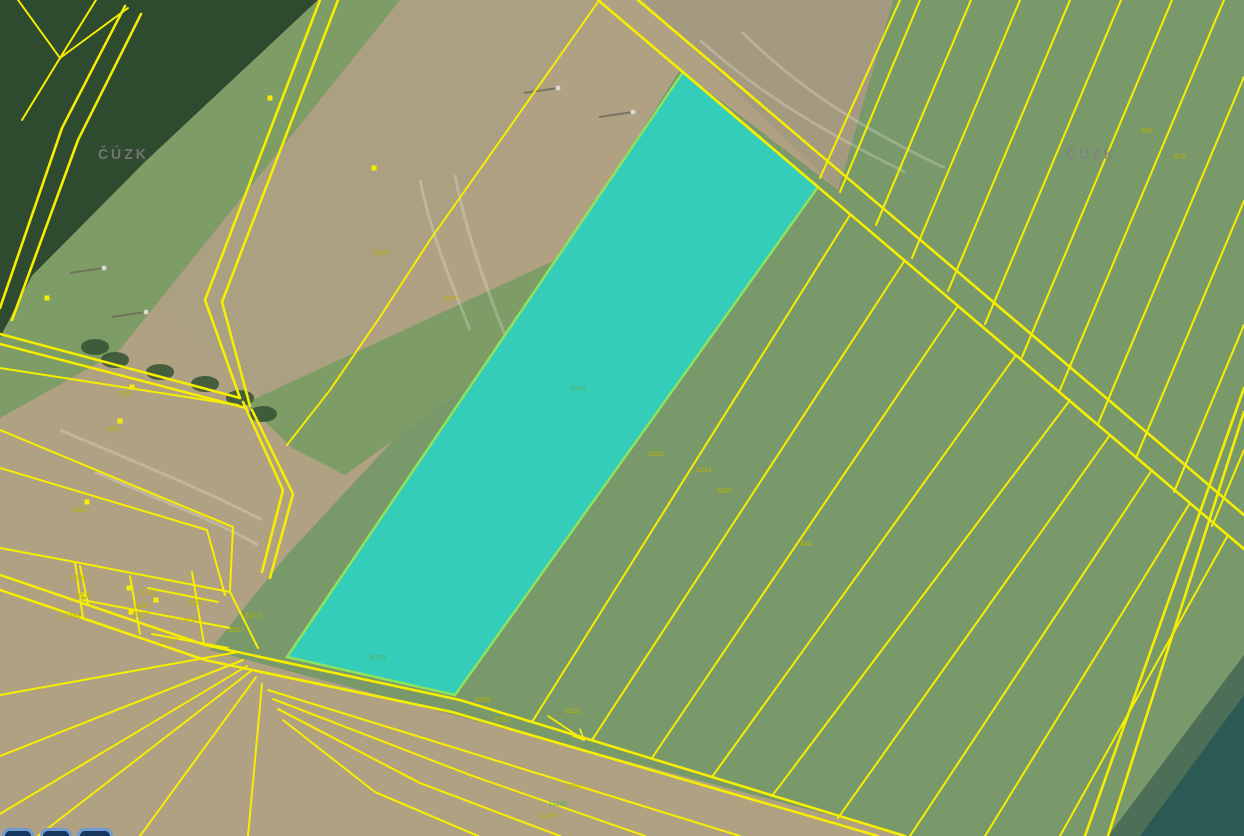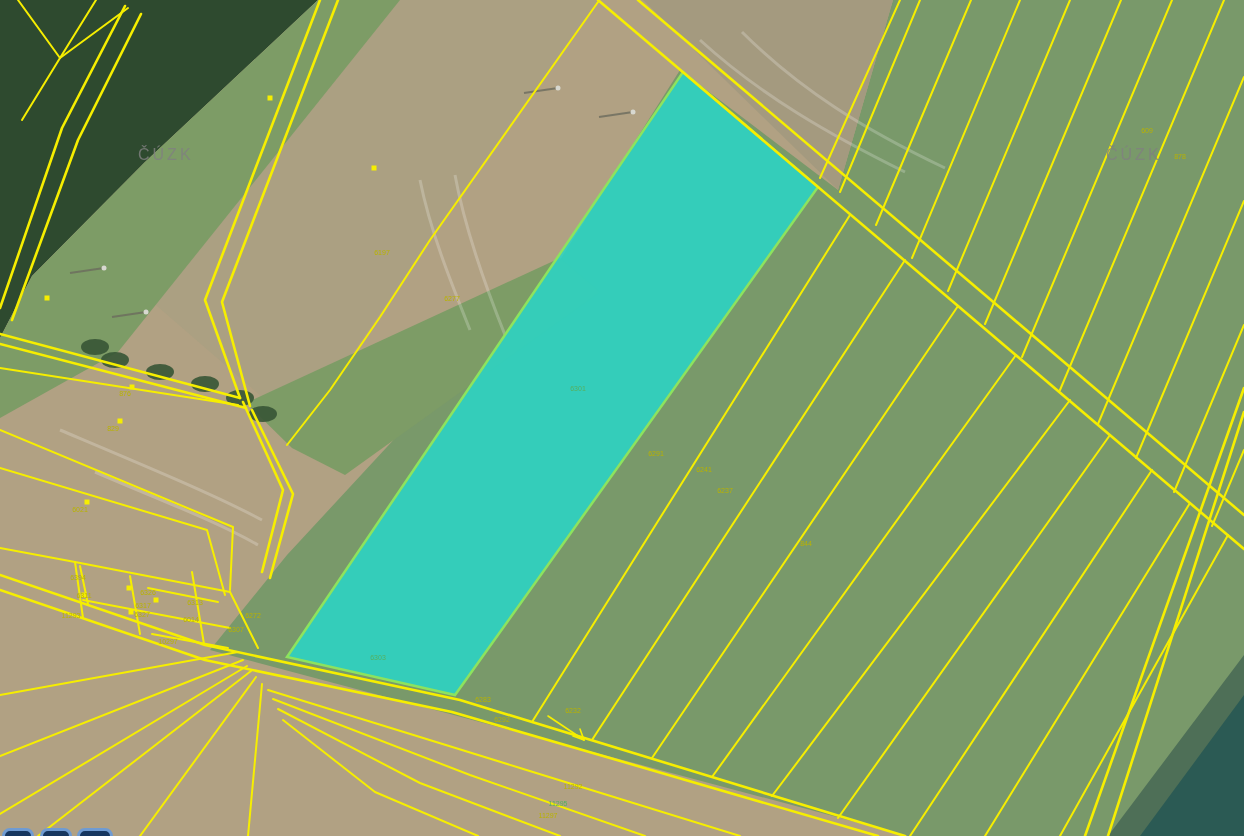--- a/index.html
+++ b/index.html
@@ -1,20 +1,20 @@
 <!DOCTYPE html>
 <html><head>
 <meta charset="utf-8">
 <style>
   html,body{margin:0;padding:0;background:#222;}
   .viewport{position:relative;width:1244px;height:836px;overflow:hidden;background:#b1a183;
             font-family:"Liberation Sans",sans-serif;}
   #map-svg{position:absolute;left:0;top:0;}
-  .wm{position:absolute;color:rgba(128,128,128,0.82);font-weight:normal;font-size:16px;
-      letter-spacing:3px;font-family:"Liberation Sans",sans-serif;user-select:none;margin-left:40px;}
+  .wm{position:absolute;color:rgba(128,128,128,0.82);font-weight:bold;font-size:14px;
+      letter-spacing:3px;font-family:"Liberation Sans",sans-serif;user-select:none;}
   .mapbtn{position:absolute;height:18px;background:#16365f;border:3px solid #6f9bd2;
           border-radius:8px;box-sizing:border-box;}
 </style>
 </head>
 <body>
 
 <div class="viewport">
   <svg id="map-svg" width="1244" height="836" viewBox="0 0 1244 836">
       <polygon points="0,0 1244,0 1244,836 0,836" fill="#b1a183"></polygon>
       <polygon points="338,0 598,0 430,240 300,430 150,300" fill="#aba082"></polygon>

